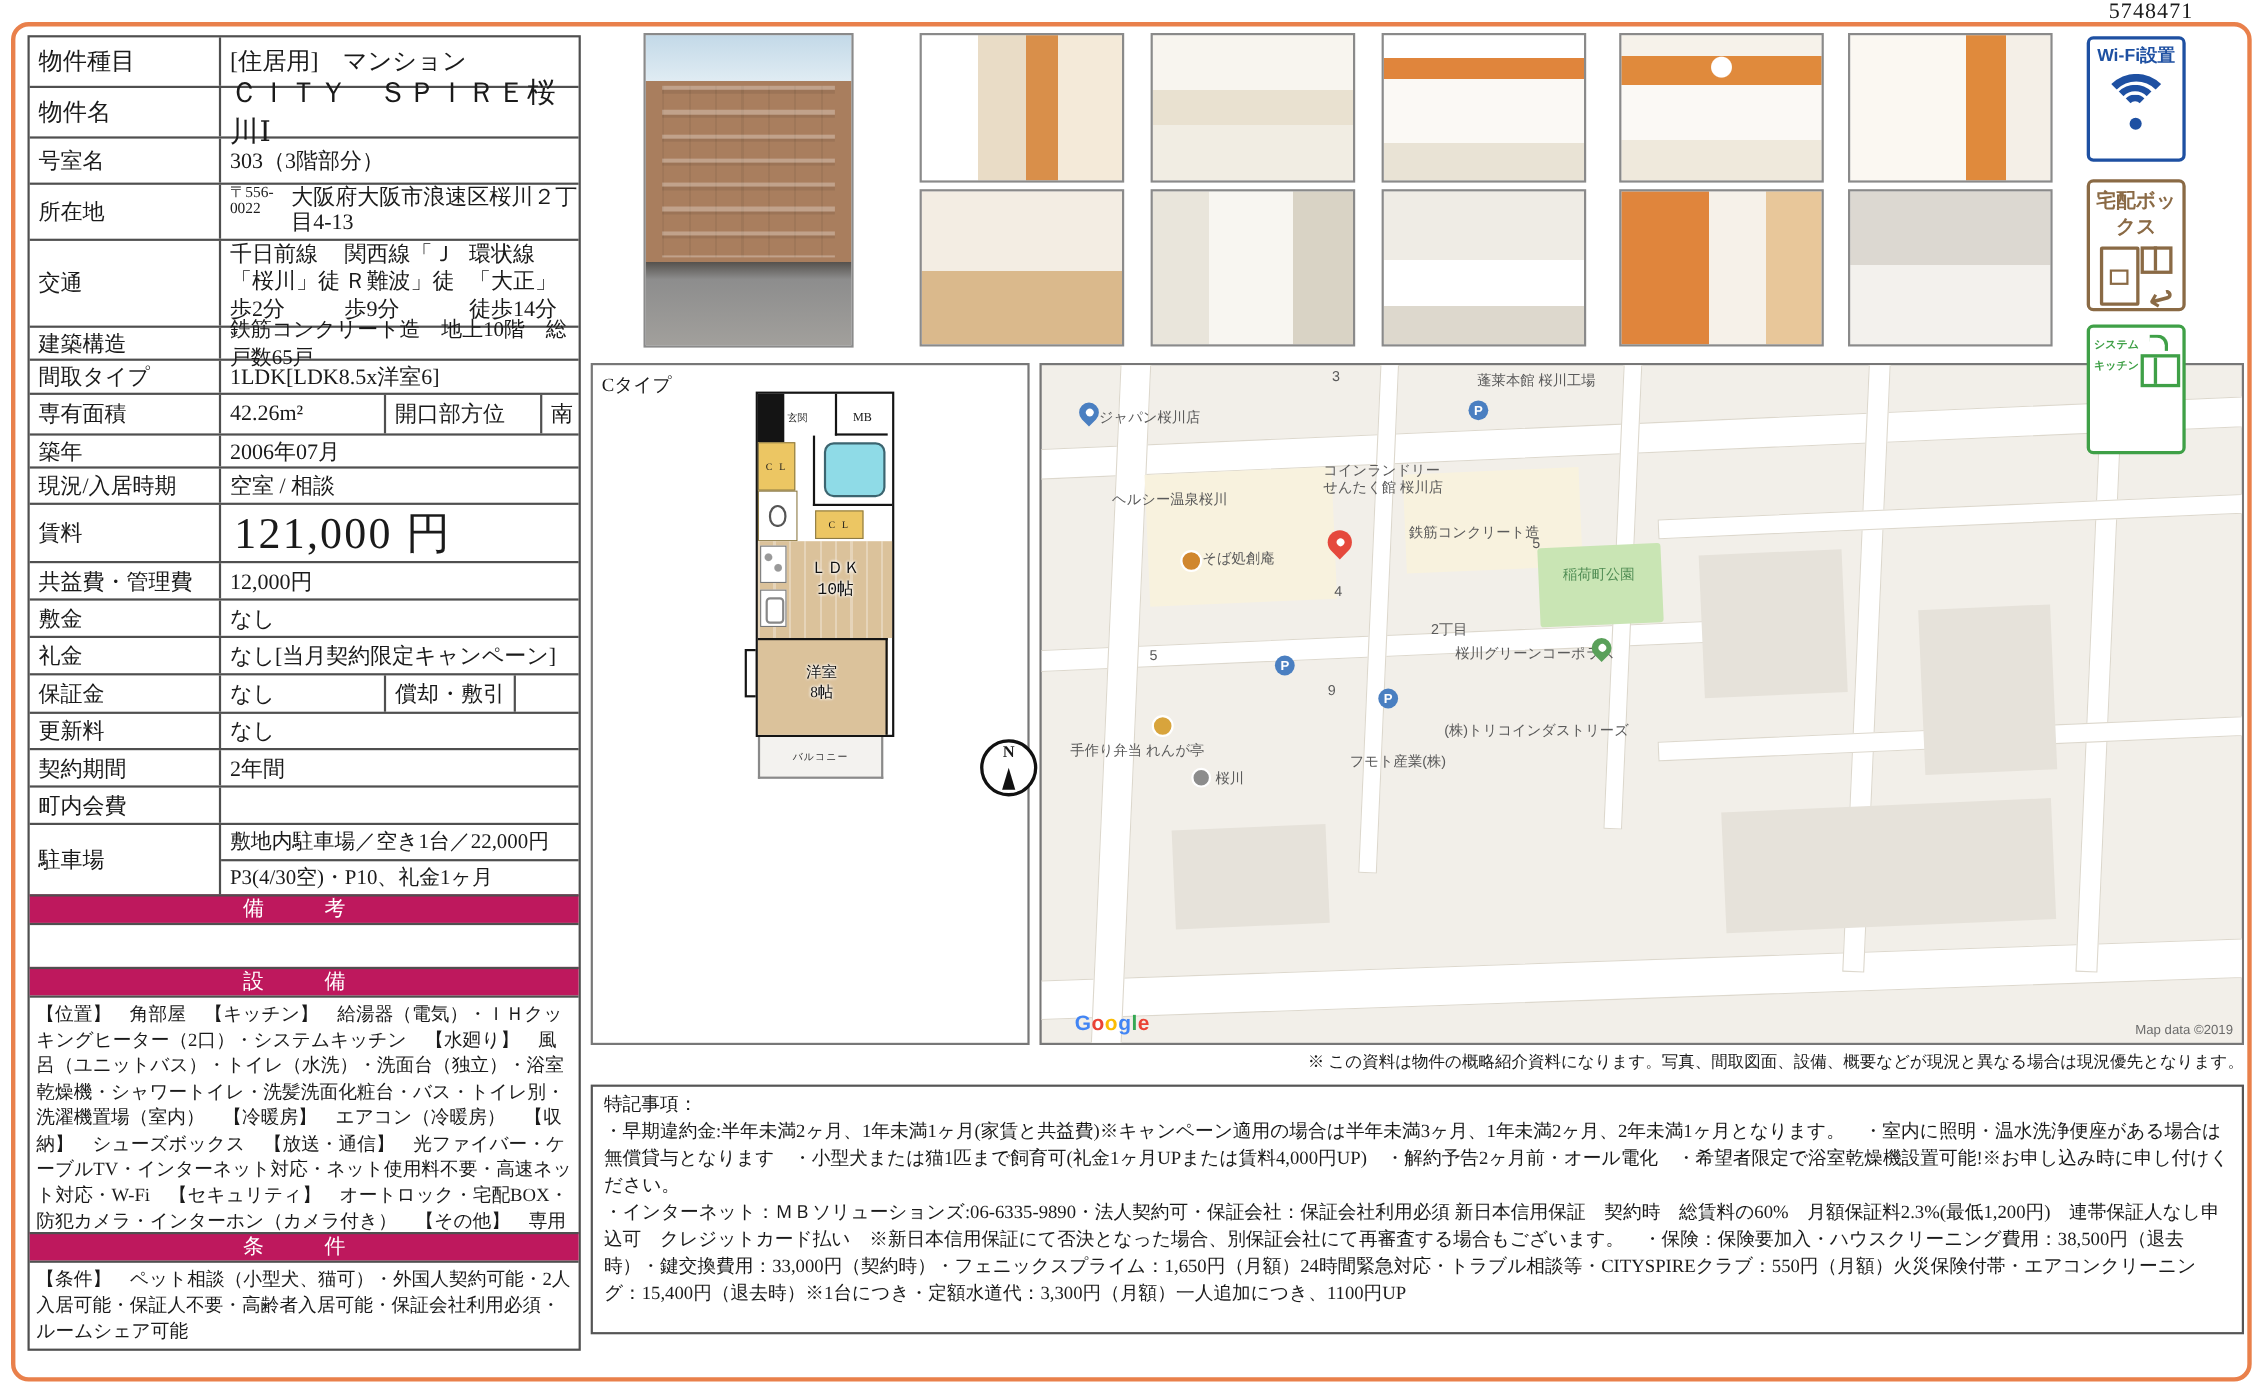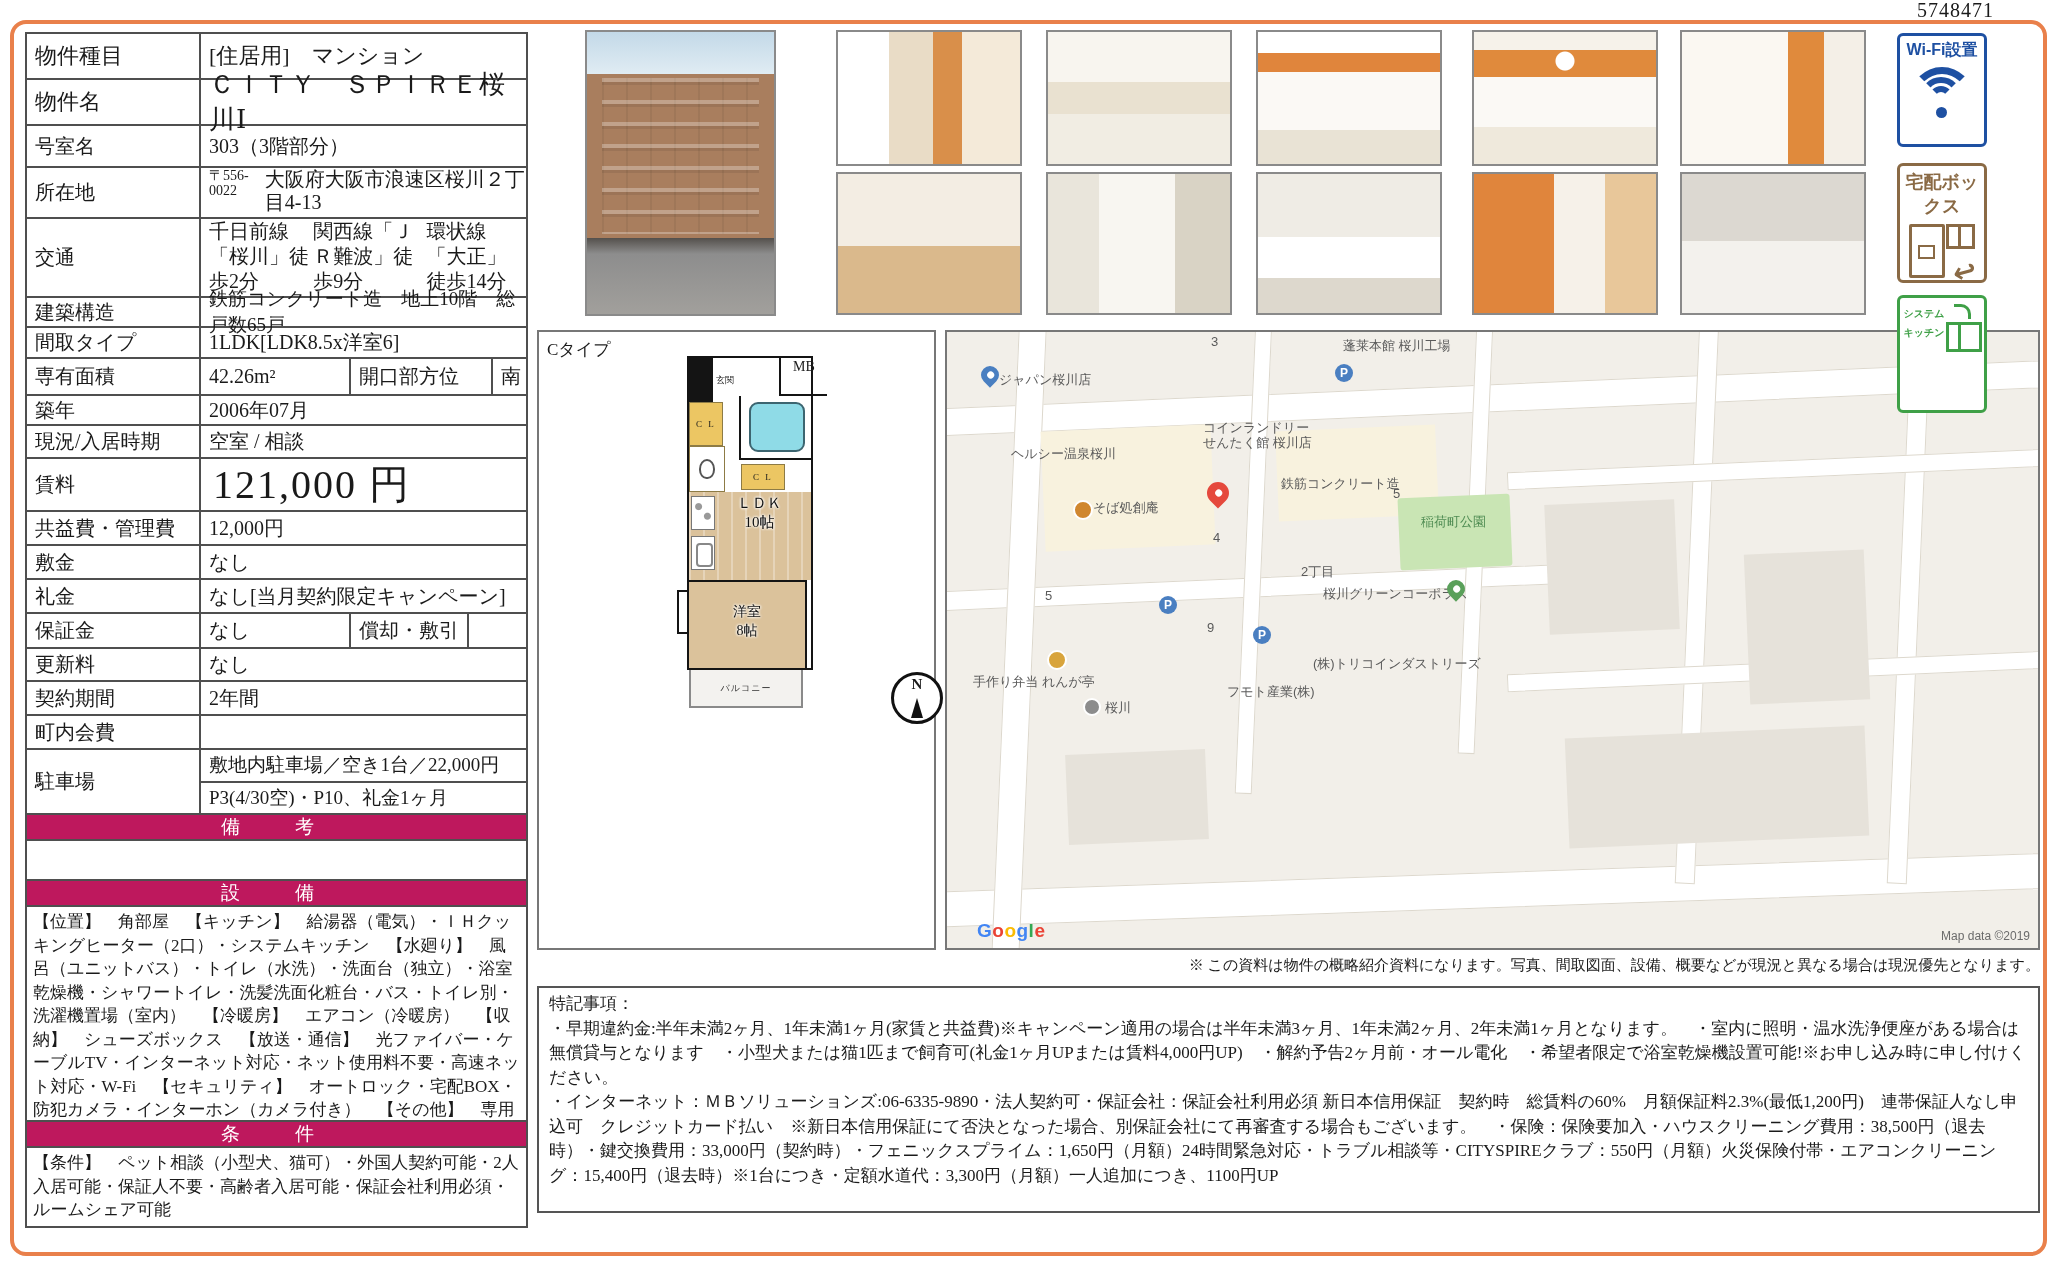--- a/index.html
+++ b/index.html
@@ -81,30 +81,30 @@
   .b-kit{top:295px;height:118px;border:3px solid #3fa047;}
 
   
   .fpbox{position:absolute;left:537px;top:330px;width:399px;height:620px;border:2px solid #777;background:#fff;box-sizing:border-box;}
   .fptype{position:absolute;left:8px;top:6px;font-size:17px;}
   .plan{position:absolute;left:148px;top:24px;width:126px;height:360px;}
   .plan *{box-sizing:border-box;}
   .pbody{position:absolute;left:0;top:0;width:126px;height:314px;background:#fff;border:2px solid #141414;}
   .pblk{position:absolute;left:0;top:0;width:24px;height:44px;background:#141414;}
   .pgenkan{position:absolute;left:27px;top:16px;font-size:9px;color:#222;}
-  .pmb{position:absolute;left:90px;top:0;width:48px;height:38px;border-left:2px solid #141414;border-bottom:2px solid #141414;font-size:14px;text-align:center;padding-top:1px;}
+  .pmb{position:absolute;left:70px;top:0;width:48px;height:38px;border-left:2px solid #141414;border-bottom:2px solid #141414;font-size:11px;text-align:center;padding-top:16px;}
   .pbath{position:absolute;left:50px;top:38px;width:72px;height:64px;border-left:2px solid #141414;border-bottom:2px solid #141414;}
   .ptub{position:absolute;left:8px;top:6px;width:56px;height:50px;background:#8fdbe7;border:2px solid #3c6570;border-radius:9px;}
   .pcl1{position:absolute;left:0;top:44px;width:34px;height:44px;background:#ecc663;border:1px solid #8d7b45;display:flex;align-items:center;justify-content:center;font-size:9px;letter-spacing:2px;}
   .ptoilet{position:absolute;left:0;top:88px;width:36px;height:46px;border:1px solid #8d7b45;display:flex;align-items:center;justify-content:center;}
   .pwc{width:16px;height:20px;background:#fff;border:2px solid #555;border-radius:50% 50% 46% 46%;}
   .pldk{position:absolute;left:0;top:134px;width:122px;height:88px;background:#dbc29b;}
   .pwood{background-image:repeating-linear-gradient(90deg,rgba(255,255,255,.30) 0 2px,rgba(0,0,0,0) 2px 14px);}
-  .pldk-label{position:absolute;left:48px;top:2px;text-align:center;font-size:15px;line-height:19px;color:#111;
-              text-shadow:0 0 3px #fff,0 0 3px #fff,0 0 3px #fff;}
+  .pldk-label{position:absolute;left:48px;top:16px;text-align:center;font-size:15px;line-height:19px;color:#111;
+              text-shadow:0 0 3px #fff,0 0 3px #fff,0 0 3px #fff;font-family:Liberation Mono, monospace;}
   .pstove{position:absolute;left:2px;top:4px;width:24px;height:34px;background:#fff;border:1px solid #777;
           background-image:radial-gradient(circle at 30% 30%,#999 0 3px,rgba(0,0,0,0) 4px),radial-gradient(circle at 70% 60%,#999 0 3px,rgba(0,0,0,0) 4px);}
   .psink{position:absolute;left:2px;top:44px;width:24px;height:34px;background:#fff;border:1px solid #777;}
   .psink::after{content:"";position:absolute;left:4px;top:6px;width:13px;height:20px;border:2px solid #888;border-radius:4px;}
   .pcl2{position:absolute;left:52px;top:106px;width:44px;height:26px;background:#ecc663;border:1px solid #8d7b45;display:flex;align-items:center;justify-content:center;font-size:9px;letter-spacing:2px;}
   .pbed{position:absolute;left:0;top:222px;width:118px;height:88px;background:#dbc29b;border-top:2px solid #141414;border-right:2px solid #141414;}
   .pbed-label{position:absolute;left:0;right:0;top:20px;text-align:center;font-size:14px;line-height:19px;color:#111;
               text-shadow:0 0 3px #fff,0 0 3px #fff,0 0 3px #fff;}
   .pwin{position:absolute;left:-10px;top:234px;width:12px;height:44px;background:#fff;border:2px solid #141414;}
   .pbalc{position:absolute;left:2px;top:314px;width:114px;height:38px;background:#f3f2ef;border:2px solid #8a8a8a;border-top:none;

